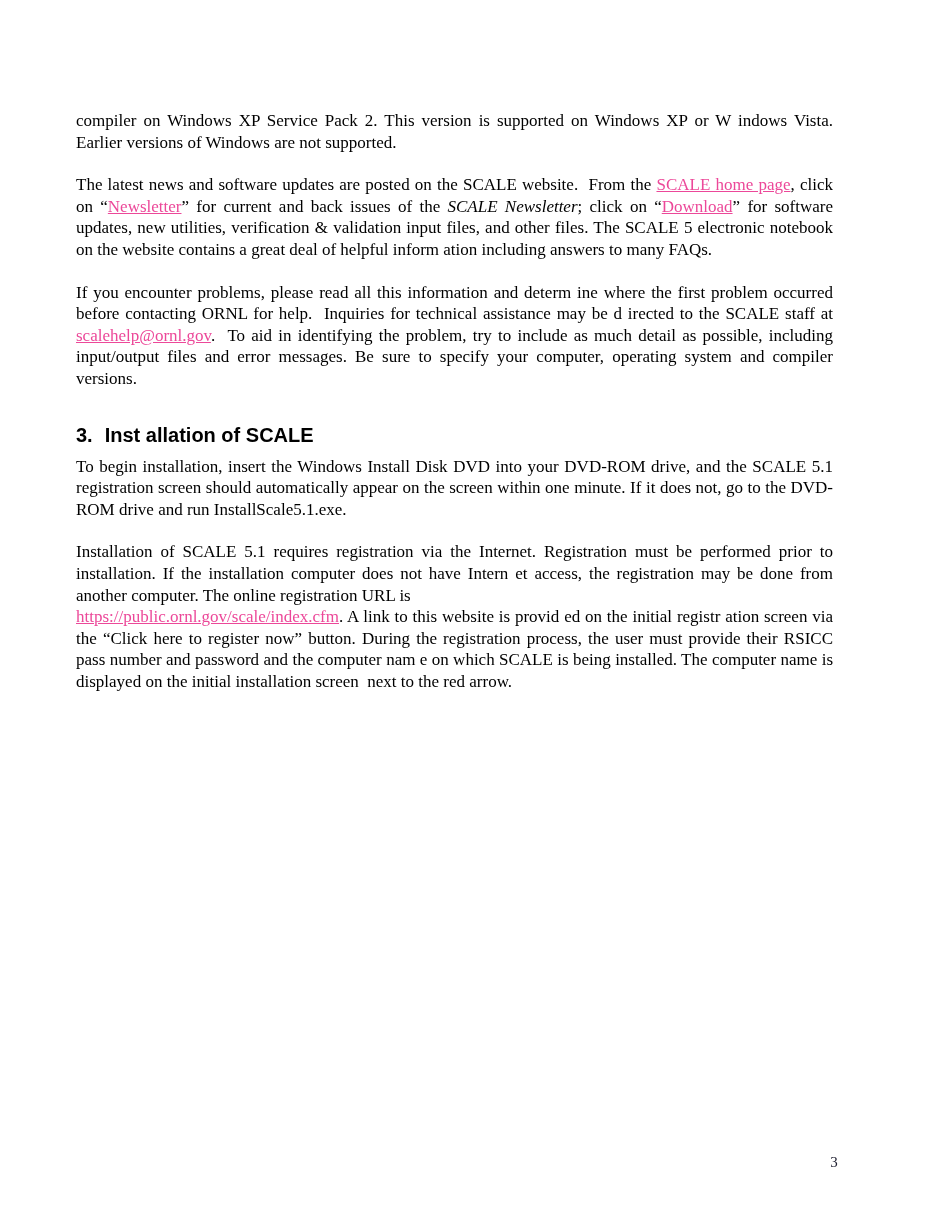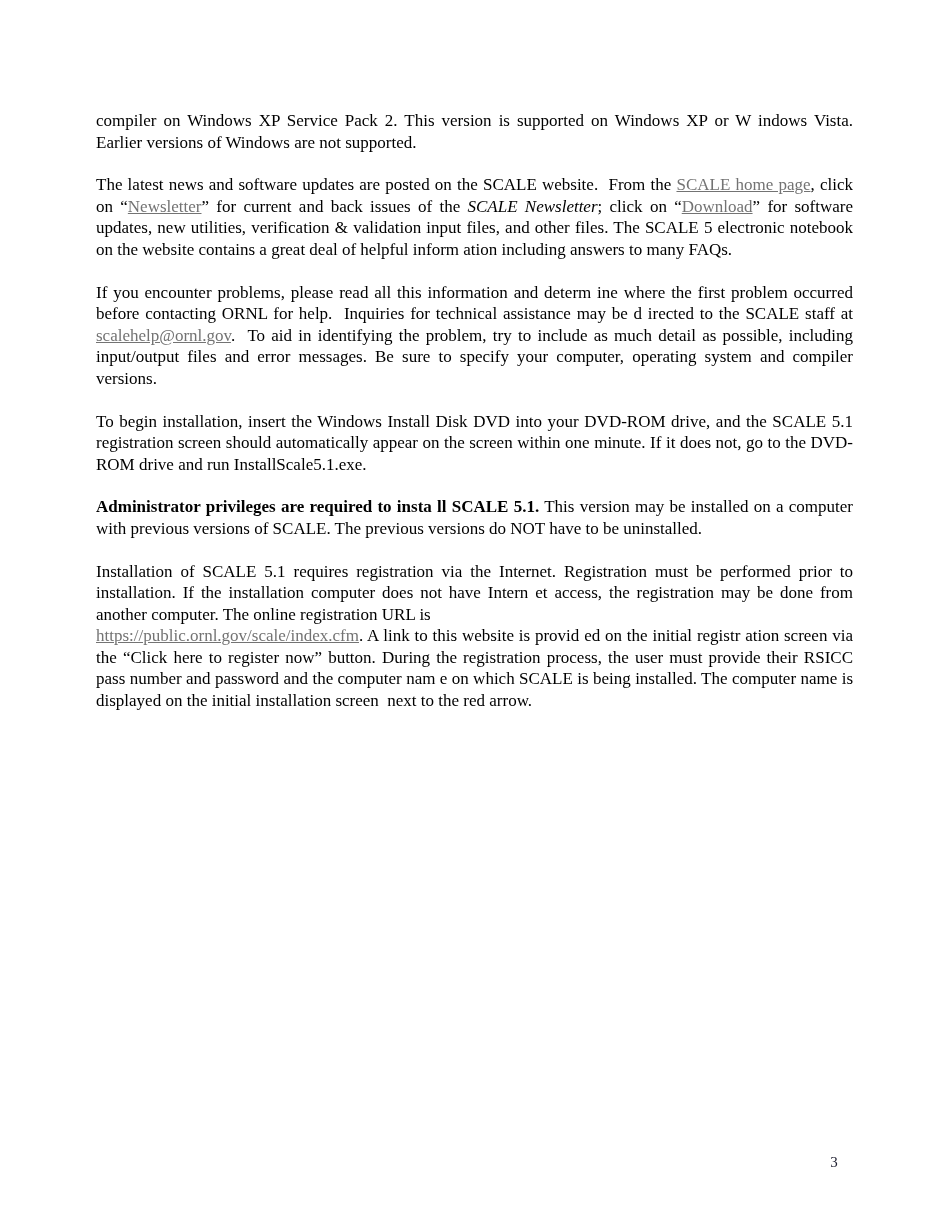--- a/index.html
+++ b/index.html
@@ -9,41 +9,41 @@
     font-family: "Liberation Serif", serif;
   }
   .page {
     position: relative;
     width: 950px; height: 1230px;
     background: #ffffff;
     overflow: hidden;
   }
   .content {
     position: absolute;
-    left: 96px; top: 110px;
+    left: 76px; top: 110px;
     width: 757px;
   }
   p.body {
     margin: 0 0 21px 0;
     font-size: 17px;
     line-height: 21.6px;
     text-align: justify;
     color: #000000;
   }
   h2.heading {
     margin: 33px 0 9px 0;
     font-family: "Liberation Sans", sans-serif;
     font-weight: bold;
     font-size: 20px;
     line-height: 24px;
     color: #000000;
   }
   .h-num { margin-right: 12px; }
   a.doclink {
-    color: #737373;
+    color: #ec4899;
     text-decoration: underline;
     cursor: pointer;
   }
   i.it { }
   b.bd { font-weight: bold; }
   .page-number {
     position: absolute;
     left: 818px; top: 1152px;
     width: 32px;
     text-align: center;
@@ -58,23 +58,23 @@
 <div class="page">
   <div class="content">
 
     <p class="body"><span>compiler on Windows XP Service Pack 2. This version is supported on Windows XP or W indows Vista. Earlier versions of Windows are not supported.</span></p>
 
     <p class="body"><span>The latest news and software updates are posted on the SCALE website.&nbsp; From the </span><a class="doclink">SCALE home page</a><span>, click on “</span><a class="doclink">Newsletter</a><span>” for current and back issues of the </span><i class="it">SCALE Newsletter</i><span>; click on “</span><a class="doclink">Download</a><span>” for software updates, new utilities, verification &amp; validation input files, and other files. The SCALE 5 electronic notebook on the website contains a great deal of helpful inform ation including answers to many FAQs.</span></p>
 
     <p class="body"><span>If you encounter problems, please read all this information and determ ine where the first problem occurred before contacting ORNL for help.&nbsp; Inquiries for technical assistance may be d irected to the SCALE staff at </span><a class="doclink">scalehelp@ornl.gov</a><span>.&nbsp; To aid in identifying the problem, try to include as much detail as possible, including input/output files and error messages. Be sure to specify your computer, operating system and compiler versions.</span></p>
 
 
+    <h2 class="heading"><span class="h-num">3.</span><span>Inst allation of SCALE</span></h2>
 
     <p class="body"><span>To begin installation, insert the Windows Install Disk DVD into your DVD-ROM drive, and the SCALE 5.1 registration screen should automatically appear on the screen within one minute. If it does not, go to the DVD-ROM drive and run InstallScale5.1.exe.</span></p>
 
-    <p class="body"><b class="bd">Administrator privileges are required to insta ll SCALE 5.1.</b><span> This version may be installed on a computer with previous versions of SCALE. The previous versions do NOT have to be uninstalled.</span></p>
 
     <p class="body"><span>Installation of SCALE 5.1 requires registration via the Internet. Registration must be performed prior to installation. If the installation computer does not have Intern et access, the registration may be done from another computer. The online registration URL is</span><br><a class="doclink">https://public.ornl.gov/scale/index.cfm</a><span>. A link to this website is provid ed on the initial registr ation screen via the “Click here to register now” button. During the registration process, the user must provide their RSICC pass number and password and the computer nam e on which SCALE is being installed. The computer name is displayed on the initial installation screen&nbsp; next to the red arrow.</span></p>
 
   </div>
 
   <div class="page-number">3</div>
 </div>
 
 </body></html>

